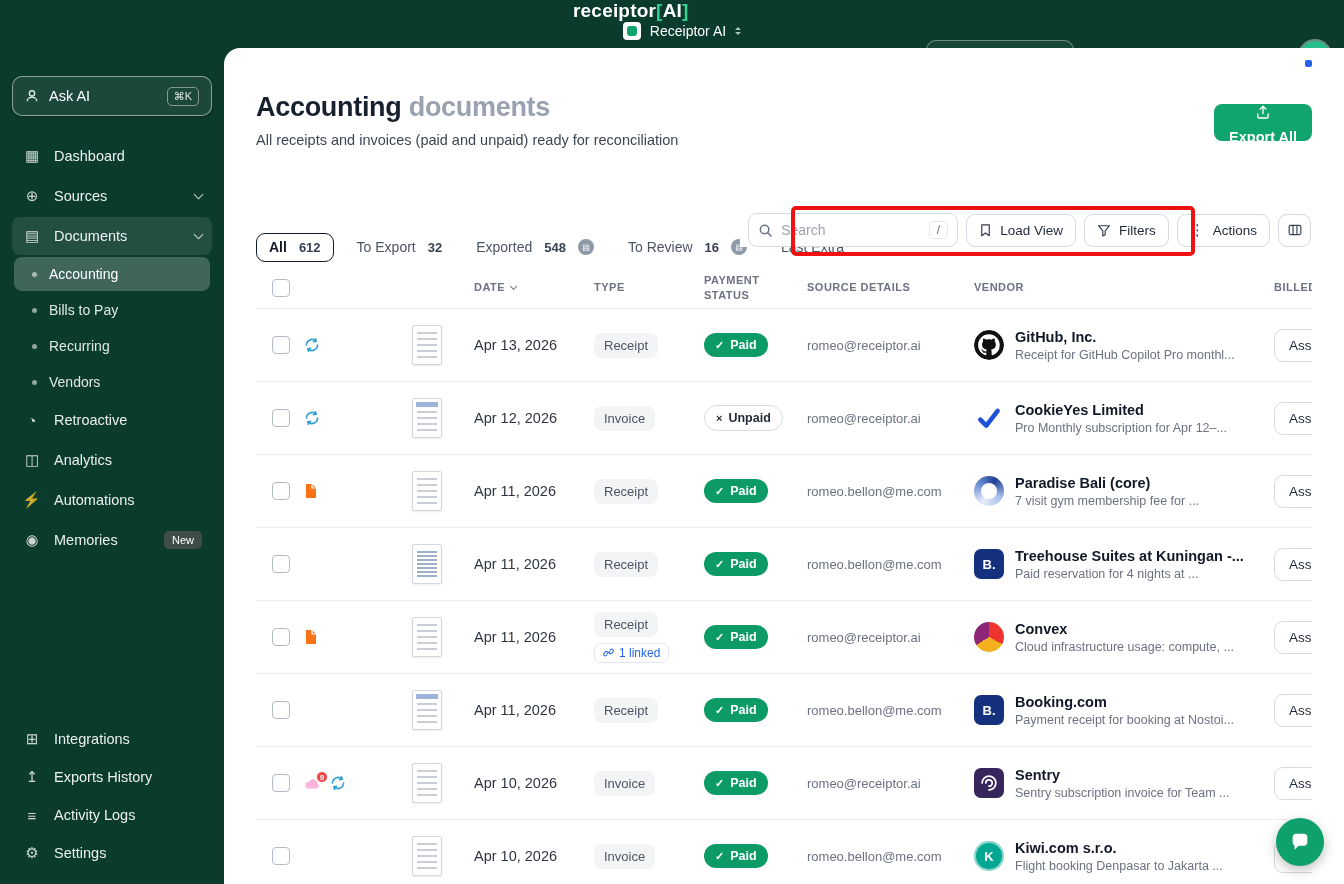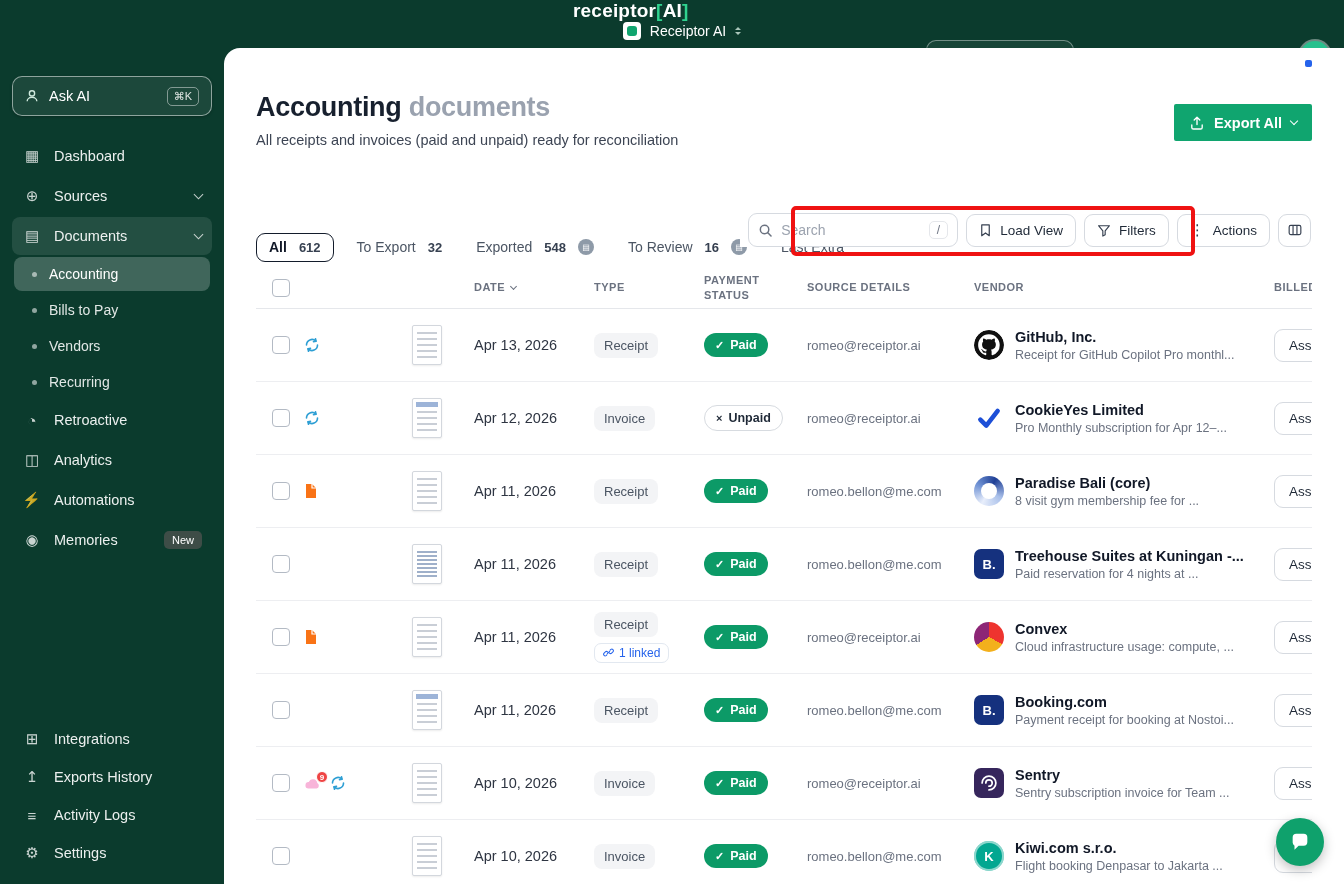--- a/index.html
+++ b/index.html
@@ -58,21 +58,21 @@
 
   
   .main{position:absolute;left:224px;top:48px;right:0;bottom:0;background:#fff;
     border-top-left-radius:16px;overflow:hidden;}
   .page-header{position:relative;padding:44px 32px 0;}
   .h1{margin:0;font-size:27px;letter-spacing:-.3px;}
   .h1 .t1{color:#17202e;font-weight:800;}
   .h1 .t2{color:#9aa2af;font-weight:700;}
   .subtitle{margin:9px 0 0;font-size:14.5px;color:#3d4554;}
   .export-btn{position:absolute;right:32px;top:56px;height:37px;display:flex;align-items:center;gap:9px;
-    padding:0 15px;border-radius:2px;background:#10a56f;color:#fff;font-size:14.5px;font-weight:600;}
+    padding:0 15px;border-radius:8px;background:#10a56f;color:#fff;font-size:14.5px;font-weight:600;flex-direction:column;}
   .chev{display:inline-block;width:6px;height:6px;border-right:1.6px solid currentColor;
     border-bottom:1.6px solid currentColor;transform:rotate(45deg);margin-top:-3px;}
 
   
   .tabs{position:absolute;left:32px;top:166px;height:34px;display:flex;align-items:center;gap:12px;white-space:nowrap;}
   .tab{display:flex;align-items:center;gap:12px;padding:7px 11px;border-radius:9px;font-size:14px;color:#4b5563;margin-top:32px;}
   .tab-count{color:#374151;font-weight:600;font-size:13px;}
   .tab.active{border:1.8px solid #131c2b;padding:5.5px 12px;background:#fff;}
   .tab.active .tab-label{font-weight:700;color:#111827;}
   .tab-icon{width:16px;height:16px;border-radius:50%;background:#8e9aa8;color:#fff;font-size:8px;
@@ -233,27 +233,27 @@
   </div>
       <div class="nav-item sub">
 
     <span class="bullet"></span>
     <span class="nav-label">Bills to Pay</span>
 
   </div>
       <div class="nav-item sub">
 
     <span class="bullet"></span>
+    <span class="nav-label">Recurring</span>
+
+  </div>
+      <div class="nav-item sub">
+
+    <span class="bullet"></span>
     <span class="nav-label">Vendors</span>
-
-  </div>
-      <div class="nav-item sub">
-
-    <span class="bullet"></span>
-    <span class="nav-label">Recurring</span>
 
   </div>
       <div class="nav-item">
     <span class="nav-icon">◔</span>
 
     <span class="nav-label">Retroactive</span>
 
   </div>
       <div class="nav-item">
     <span class="nav-icon">◫</span>
@@ -500,21 +500,21 @@
       <span class="status-badge paid">
         <span class="status-glyph">✓</span>
         <span class="status-text">Paid</span>
       </span>
     </span>
     <span class="source-text">romeo.bellon@me.com</span>
     <span class="cell-vendor">
       <span class="vendor-logo logo-swirl"></span>
       <span class="vendor-text">
         <span class="vendor-name">Paradise Bali (core)</span>
-        <span class="vendor-desc">8 visit gym membership fee for ...</span>
+        <span class="vendor-desc">7 visit gym membership fee for ...</span>
       </span>
     </span>
     <span class="cell-assign"><button class="assign-btn">Assign</button></span>
   </div>
           <div class="t-row">
     <span class="cb"></span>
     <span class="row-icons"></span>
     <span class="thumb thumb-dense"></span>
     <span class="cell-date"><span class="date-text">Apr 11, 2026</span></span>
     <span class="cell-type">

